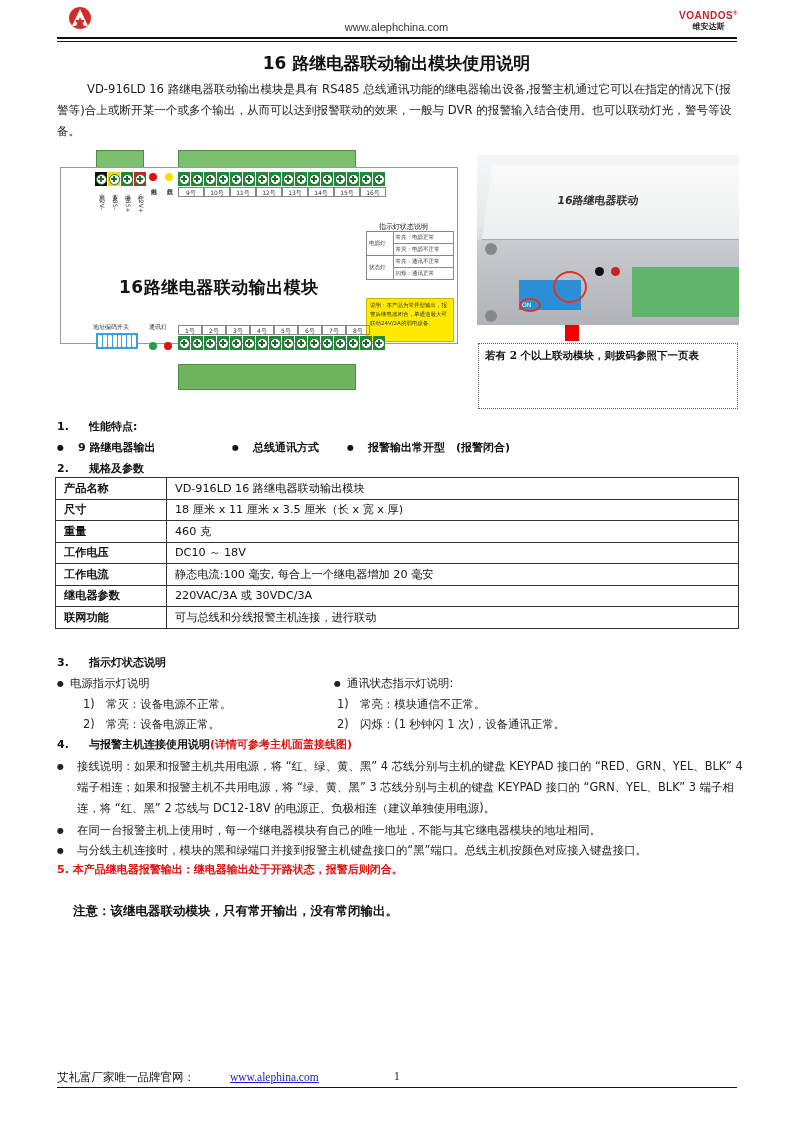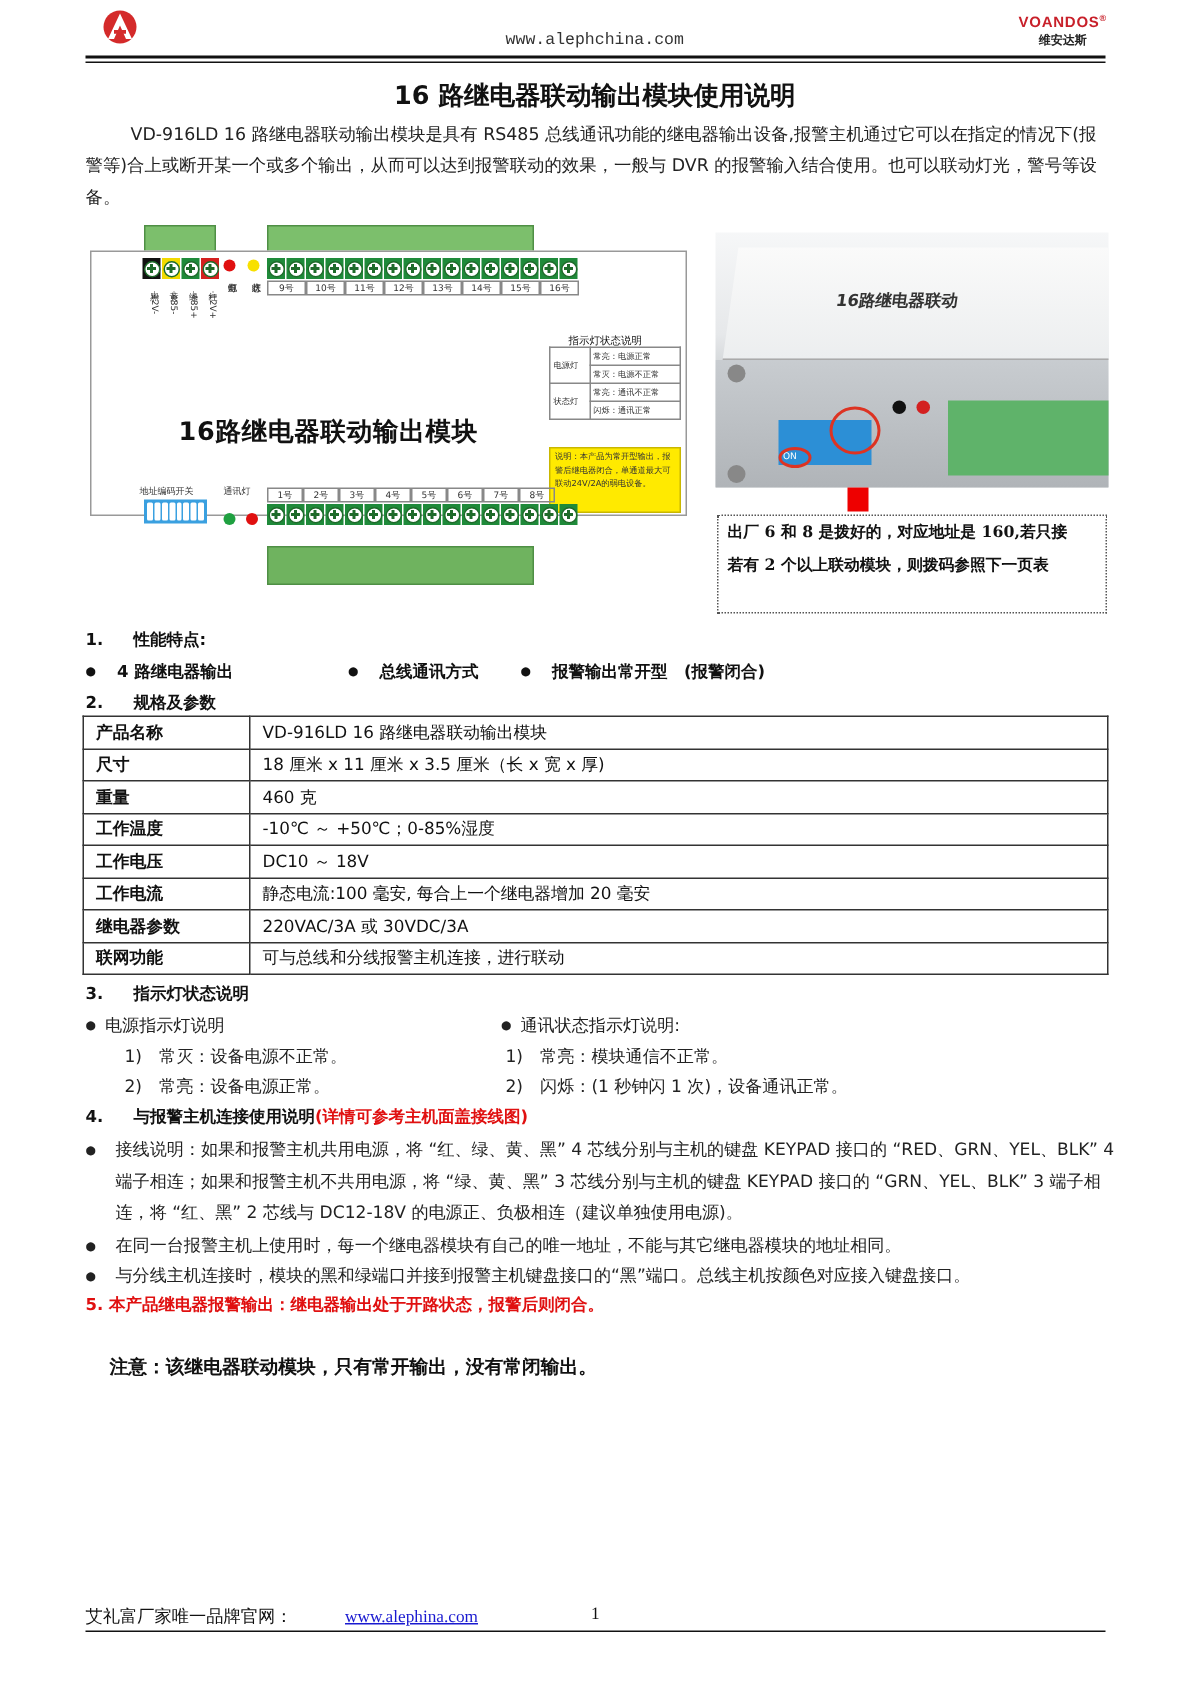--- a/index.html
+++ b/index.html
@@ -2,21 +2,21 @@
 <html><head>
 <meta charset="utf-8">
 <style>
   * { box-sizing: border-box; margin: 0; padding: 0; }
   html, body { width: 793px; height: 1122px; background: #fff; overflow: hidden; }
   body { position: relative; font-family: "DejaVu Sans", "Liberation Sans", sans-serif; color: #111; }
   .abs { position: absolute; }
 
   
   .logo-left { left: 68px; top: 6px; width: 24px; height: 26px; }
-  .site-url { left: 0; width: 793px; top: 21px; text-align: center; font-family: Liberation Mono, monospace; font-size: 11px; color: #333; }
+  .site-url { left: 0; width: 793px; top: 21px; text-align: center; font-family: Liberation Sans, sans-serif; font-size: 11px; color: #333; }
   .brand { right: 55px; top: 10px; text-align: center; }
   .brand-en { font-family: "Liberation Sans", sans-serif; font-weight: bold; font-size: 10px; color: #c8202a; letter-spacing: 0.5px; }
   .brand-cn { font-size: 8px; color: #222; font-weight: bold; }
   .hdr-line1 { left: 57px; top: 37px; width: 680px; height: 2px; background: #111; }
   .hdr-line2 { left: 57px; top: 41px; width: 680px; height: 1px; background: #111; }
 
   .title { left: 0; width: 793px; top: 52px; text-align: center; font-size: 17px; font-weight: bold; }
 
   .intro { left: 57px; top: 79px; width: 683px; font-size: 11.6px; line-height: 21px; text-indent: 30px; color: #222; }
 
@@ -299,49 +299,44 @@
   <div class="photo-circle" style="left:76px;top:116px;width:34px;height:32px"></div>
   <div class="photo-circle" style="left:42px;top:143px;width:22px;height:14px"></div>
   <div class="led" style="left:118px;top:112px;width:9px;height:9px;background:#111"></div>
   <div class="led" style="left:134px;top:112px;width:9px;height:9px;background:#d32020"></div>
   <div class="photo-green"></div>
   <div class="led" style="left:8px;top:88px;width:12px;height:12px;background:#888"></div>
   <div class="led" style="left:8px;top:155px;width:12px;height:12px;background:#888"></div>
 </div>
 <div class="abs photo-redbar"></div>
 <div class="abs callout">
-  <div>出厂 6 和 8 是拨好的，对应地址是 160,若只接</div>
   <div>若有 2 个以上联动模块，则拨码参照下一页表</div>
 </div>
 
 <div class="abs sec" style="top:419px"><span class="n">1.</span><span>性能特点:</span></div>
 <div class="abs features">
-  <div class="feat" style="left:0">4 路继电器输出</div>
+  <div class="feat" style="left:0">9 路继电器输出</div>
   <div class="feat" style="left:175px">总线通讯方式</div>
   <div class="feat" style="left:290px">报警输出常开型　(报警闭合)</div>
 </div>
 
 <div class="abs sec" style="top:461px"><span class="n" style="width:32px">2.</span><span>规格及参数</span></div>
 <table class="abs spec">
   <tbody>
       <tr>
         <td>产品名称</td>
         <td>VD-916LD 16 路继电器联动输出模块</td>
       </tr>
   <tr>
         <td>尺寸</td>
         <td>18 厘米 x 11 厘米 x 3.5 厘米（长 x 宽 x 厚)</td>
       </tr>
   <tr>
         <td>重量</td>
         <td>460 克</td>
-      </tr>
-  <tr>
-        <td>工作温度</td>
-        <td>-10℃ ～ +50℃；0-85%湿度</td>
       </tr>
   <tr>
         <td>工作电压</td>
         <td>DC10 ～ 18V</td>
       </tr>
   <tr>
         <td>工作电流</td>
         <td>静态电流:100 毫安, 每合上一个继电器增加 20 毫安</td>
       </tr>
   <tr>

